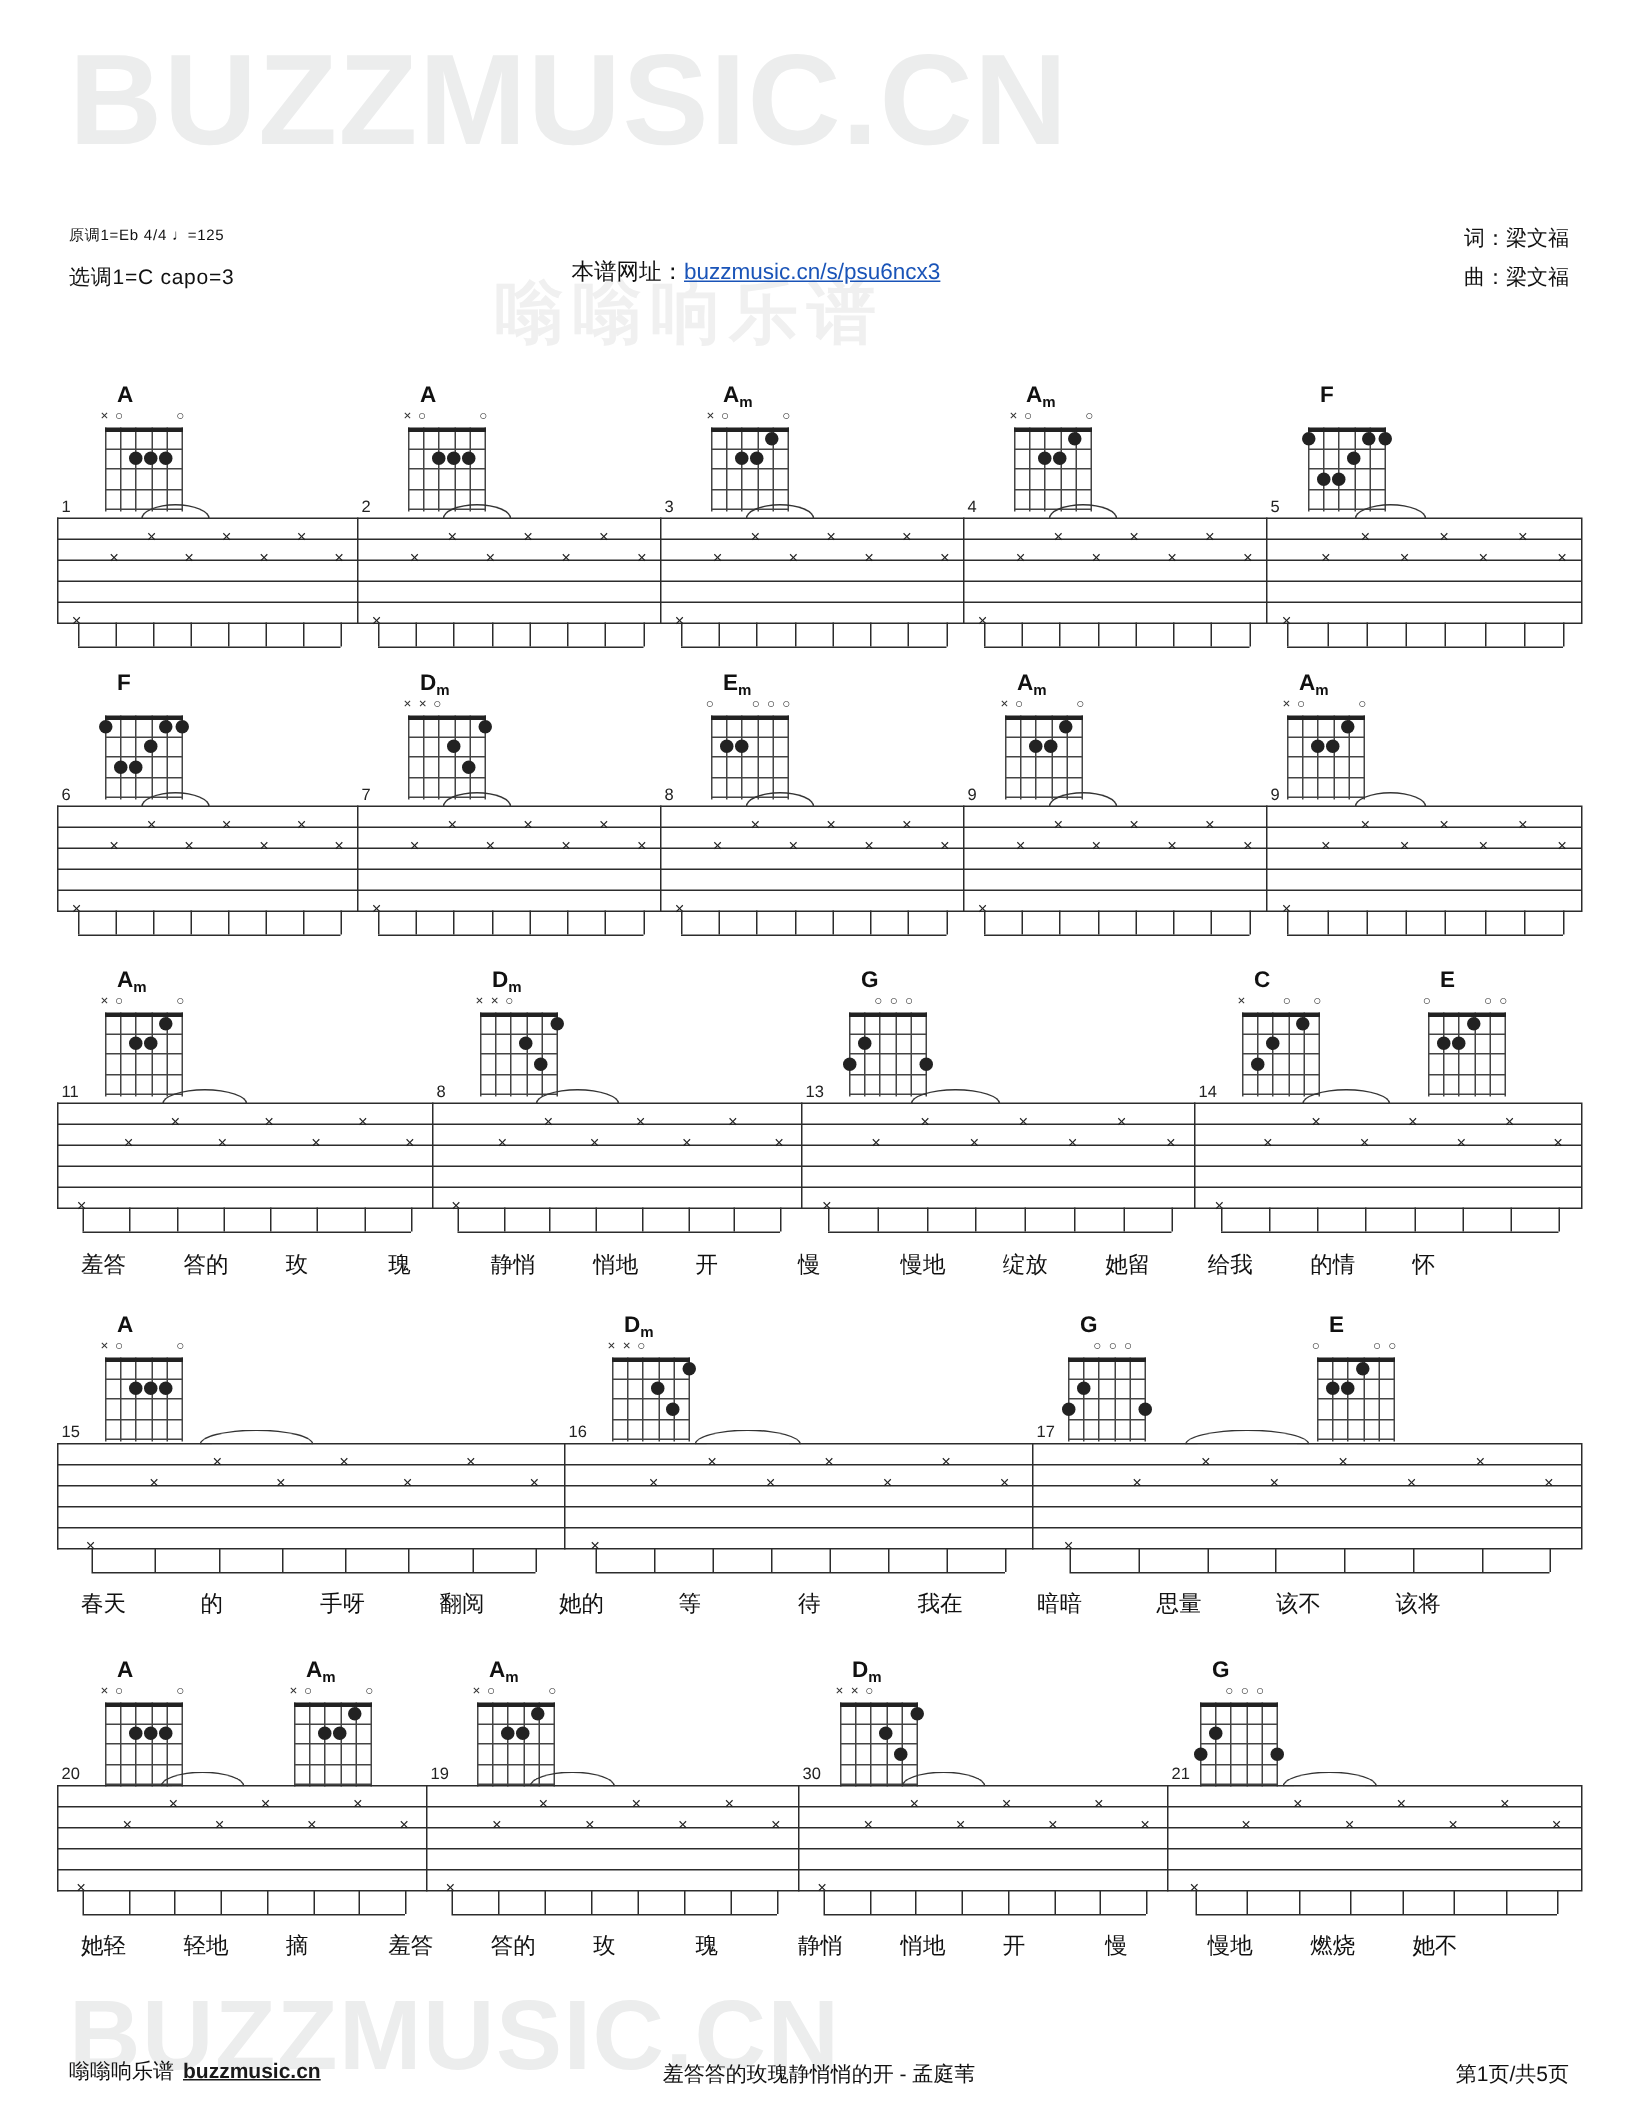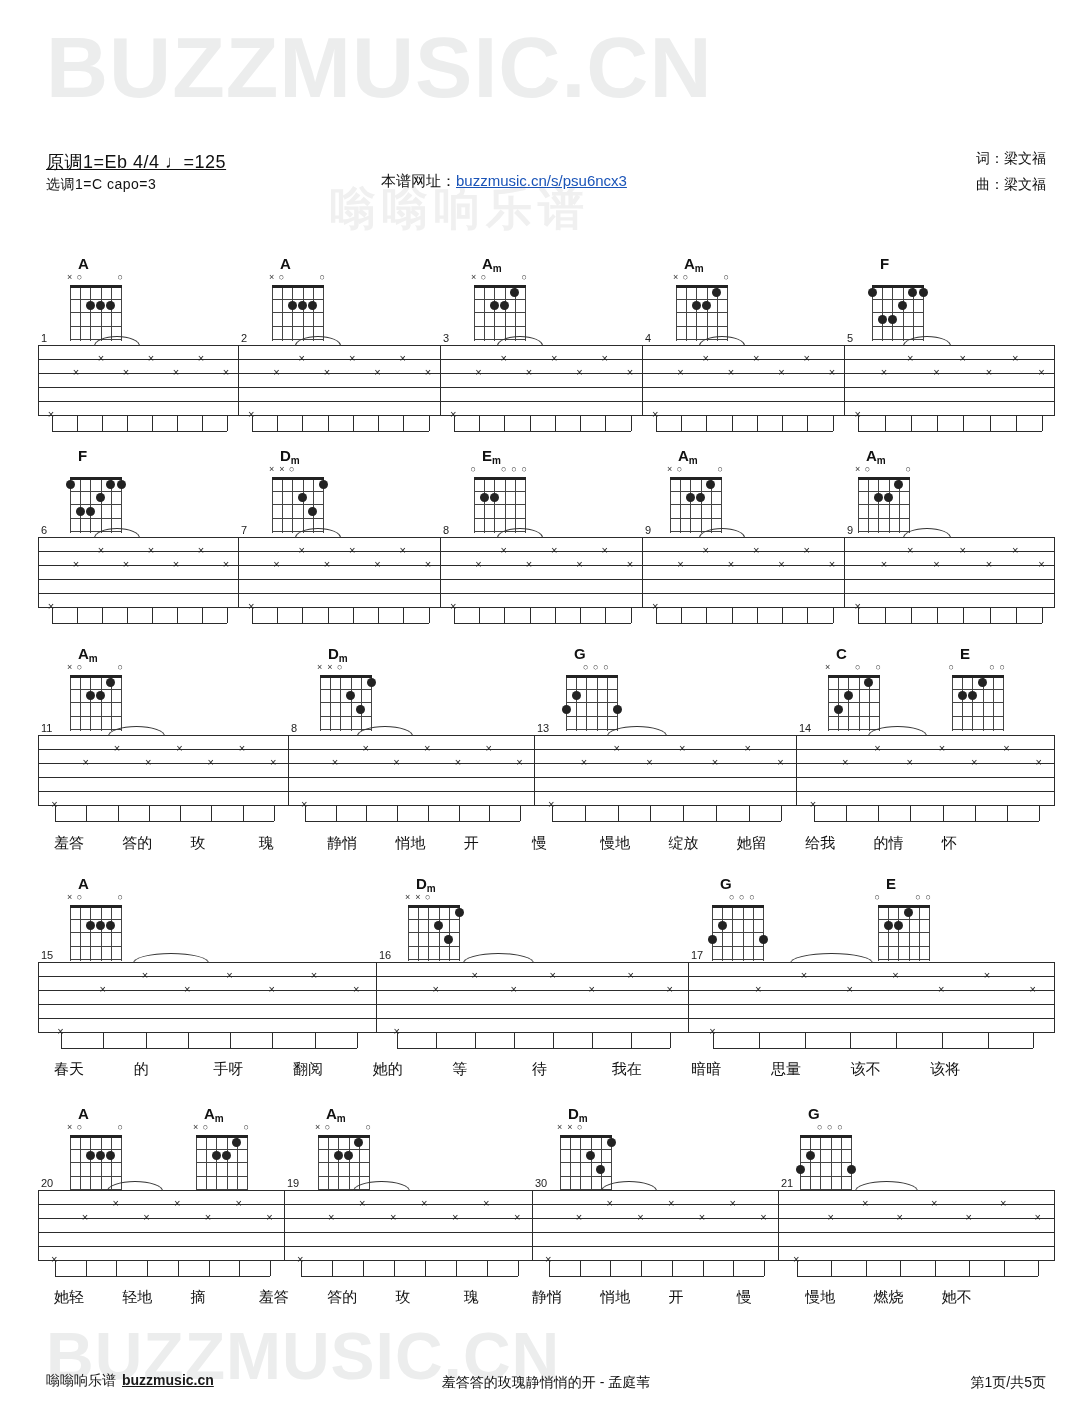--- a/index.html
+++ b/index.html
@@ -34,21 +34,21 @@
 
   
   .title{
     position:absolute;left:0;top:84px;width:1092px;text-align:center;
     font-size:27px;font-weight:bold;letter-spacing:1px;
   }
   .artist{
     position:absolute;left:0;top:133px;width:1092px;text-align:center;
     font-size:15px;
   }
-  .meta-left1{position:absolute;left:46px;top:150px;font-size:18px;letter-spacing:0.5px;text-decoration:underline;}
+  .meta-left1{position:absolute;left:46px;top:150px;font-size:10px;letter-spacing:0.5px;}
   .meta-left2{position:absolute;left:46px;top:176px;font-size:14px;letter-spacing:0.5px;}
   .meta-right1{position:absolute;right:46px;top:150px;font-size:14px;text-align:right;}
   .meta-right2{position:absolute;right:46px;top:176px;font-size:14px;text-align:right;}
   .url-line{position:absolute;left:381px;top:172px;font-size:15px;}
   .url-line .lbl{color:#111;}
   .url-line .lnk{color:#1a54b8;text-decoration:underline;}
 
   
   .system{position:absolute;left:0;width:1092px;}
   .staff{position:absolute;left:38px;width:1016px;}

